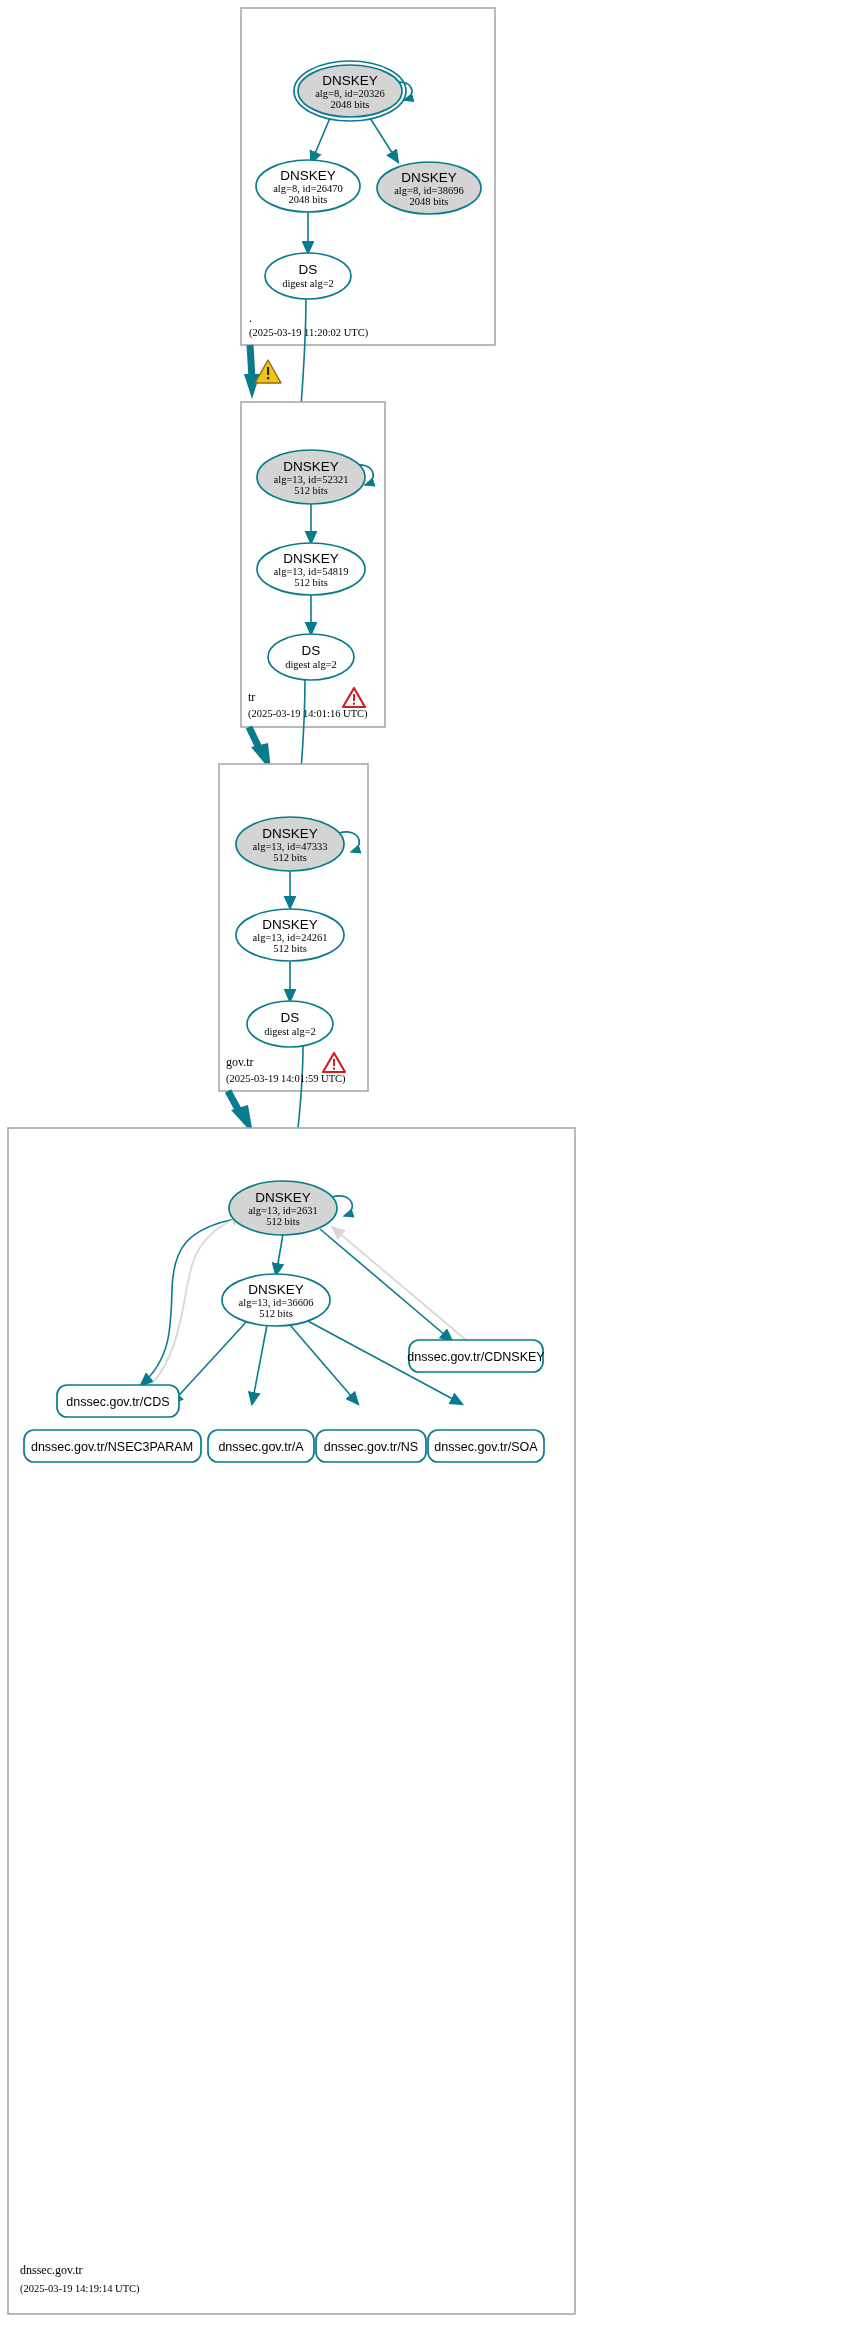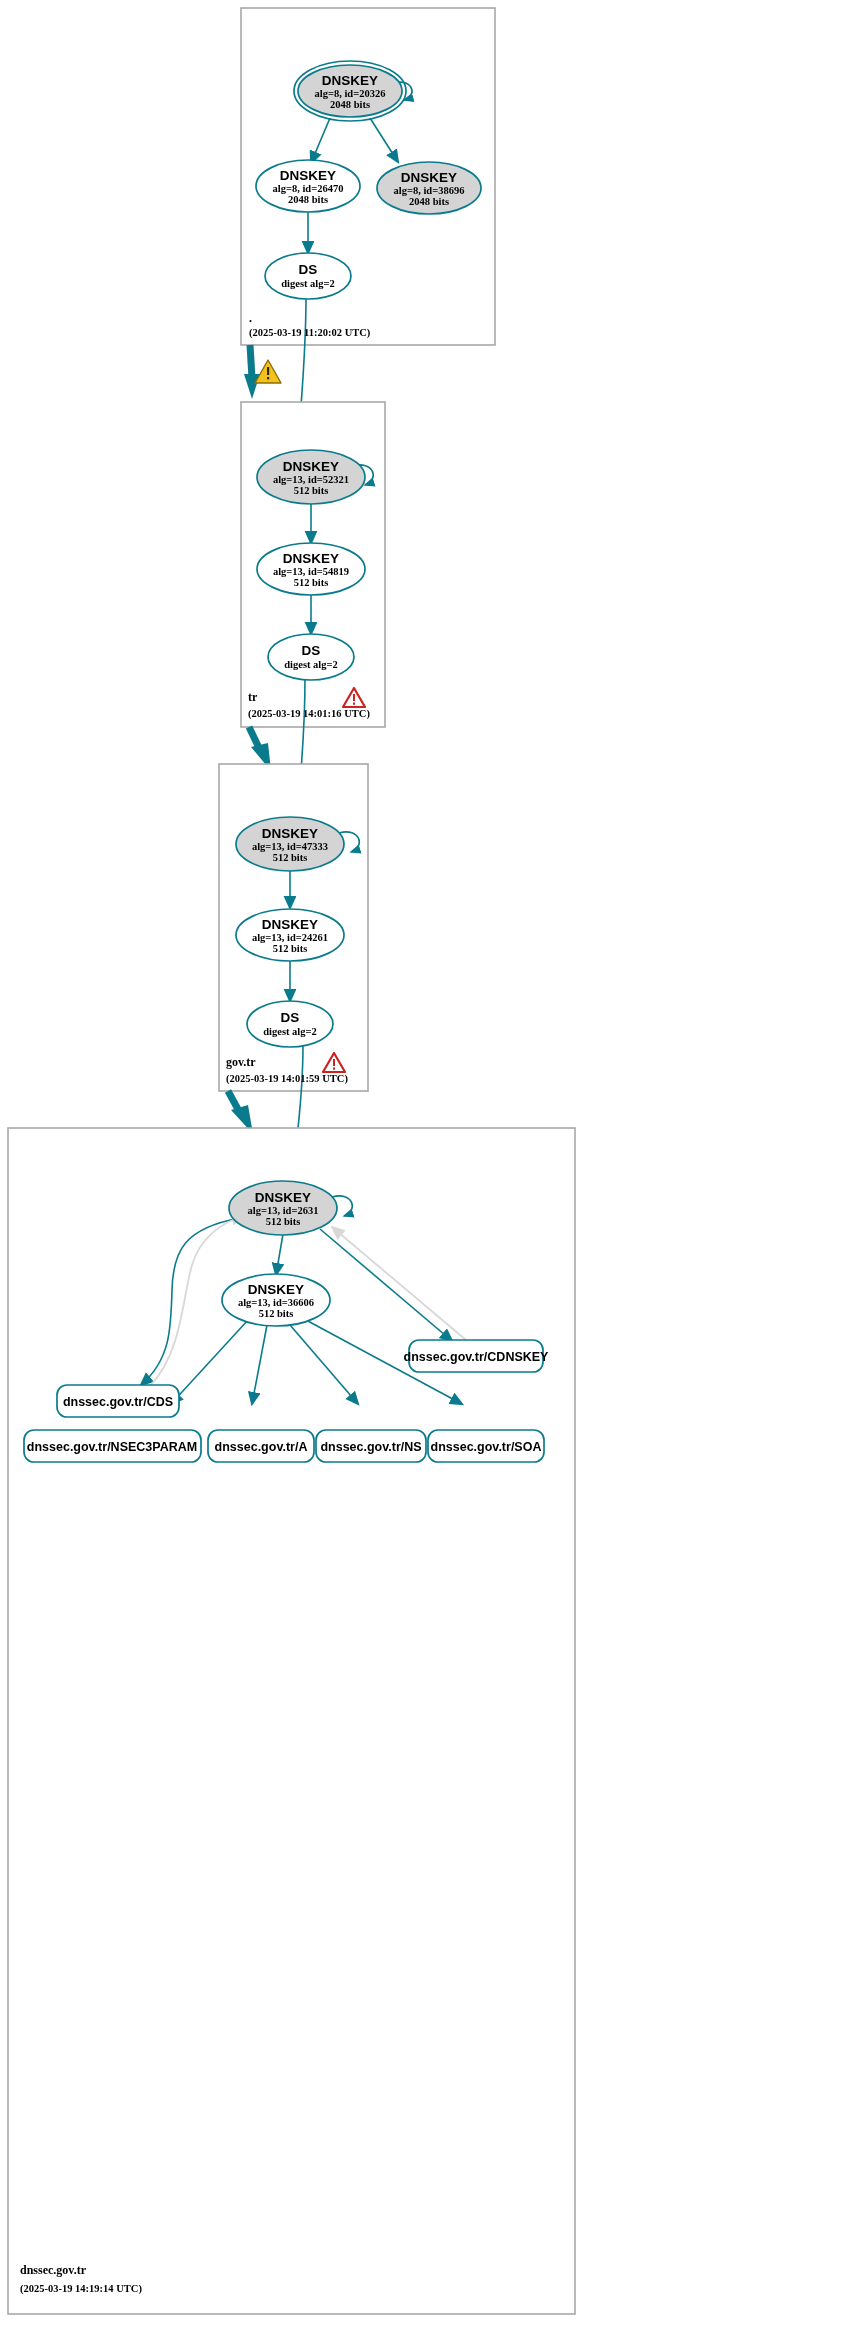--- a/index.html
+++ b/index.html
@@ -1,18 +1,18 @@
 <!DOCTYPE html>
 <html><head>
 <meta charset="utf-8">
 <style>
   html,body{margin:0;padding:0;background:#ffffff;}
   body{width:843px;height:2329px;position:relative;
        font-family:"Liberation Sans", sans-serif;overflow:hidden;}
-  #stage{position:absolute;left:0;top:0;width:843px;height:2329px;font-weight:bold;}
+  #stage{position:absolute;left:0;top:0;width:843px;height:2329px;}
   svg#graph{position:absolute;left:0;top:0;width:843px;height:2329px;}
   .zonebox{fill:#ffffff;stroke:#3a3a3a;stroke-width:1;}
   .zonebox.gray{stroke:#a8a8a8;stroke-width:1.6;}
   .ell{fill:#ffffff;stroke:#0a7b8c;stroke-width:1.7;}
   .ell.sep{fill:#d4d4d4;}
   .ell.outer{fill:none;stroke:#0a7b8c;stroke-width:1.7;}
   .rrbox{fill:#ffffff;stroke:#0a7b8c;stroke-width:1.7;}
   .edge{fill:none;stroke:#0a7b8c;stroke-width:1.6;}
   .edge.thick{stroke-width:7;}
   .edge.faint{stroke:#d8d8d8;stroke-width:1.8;}

